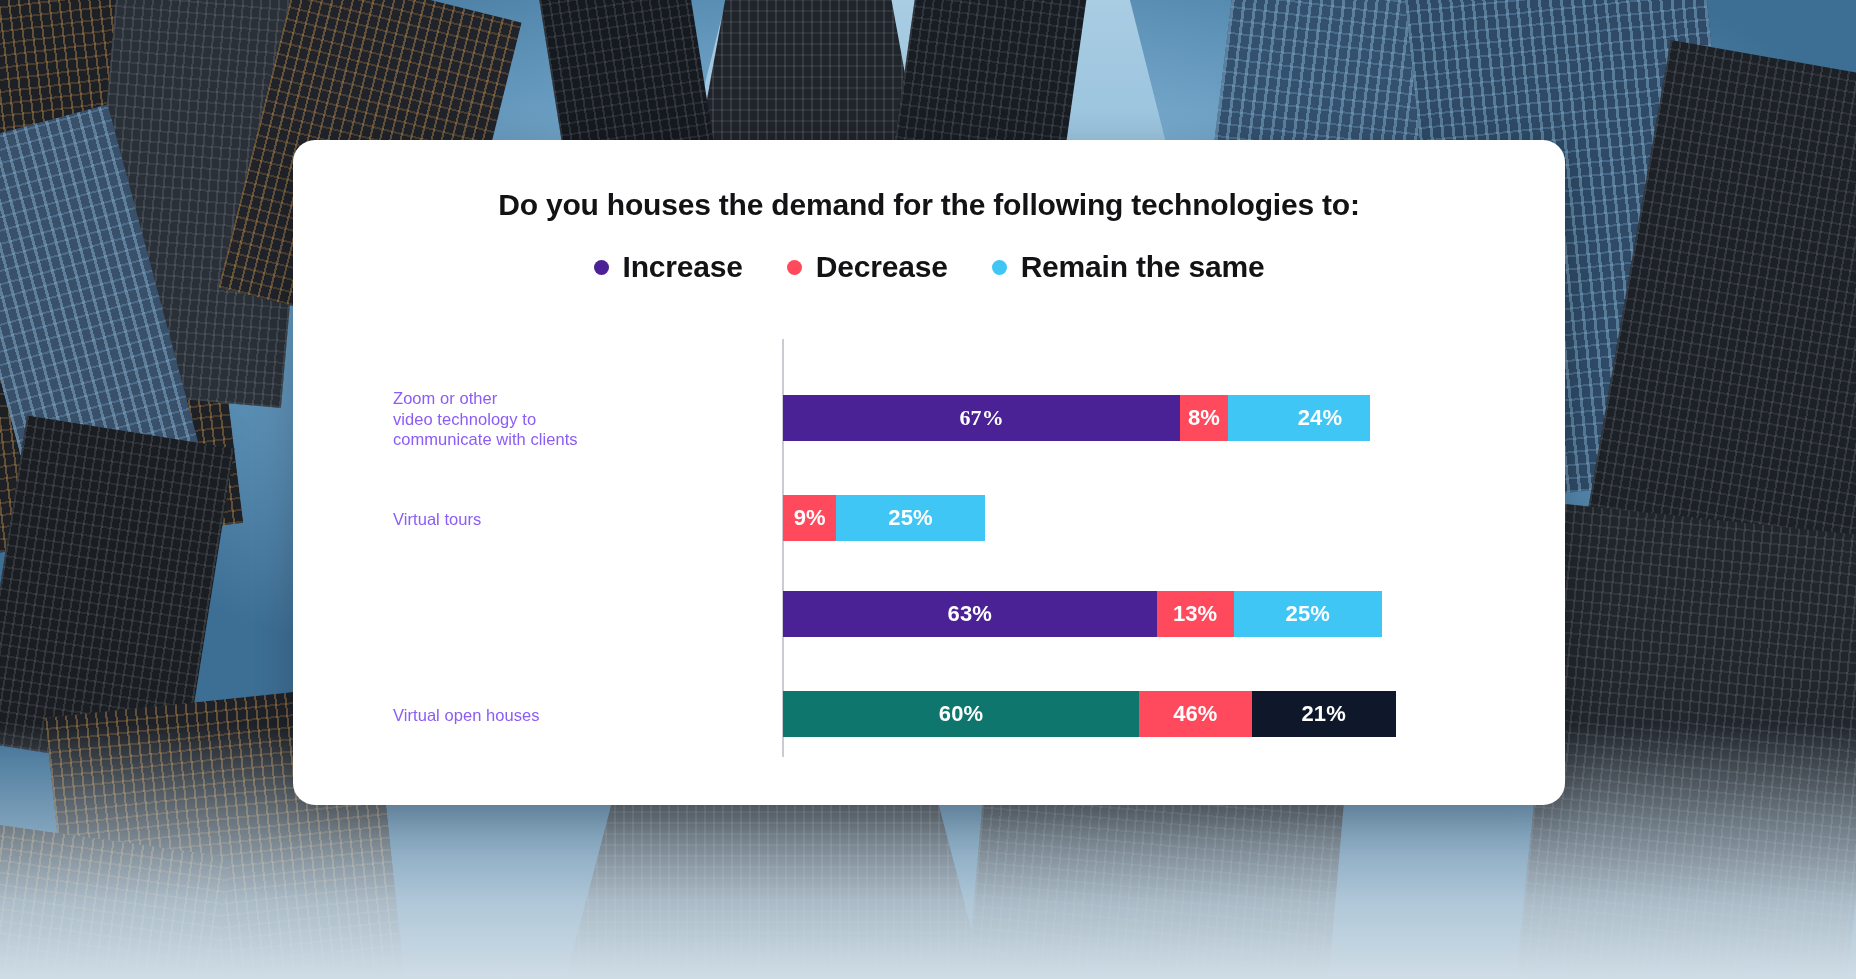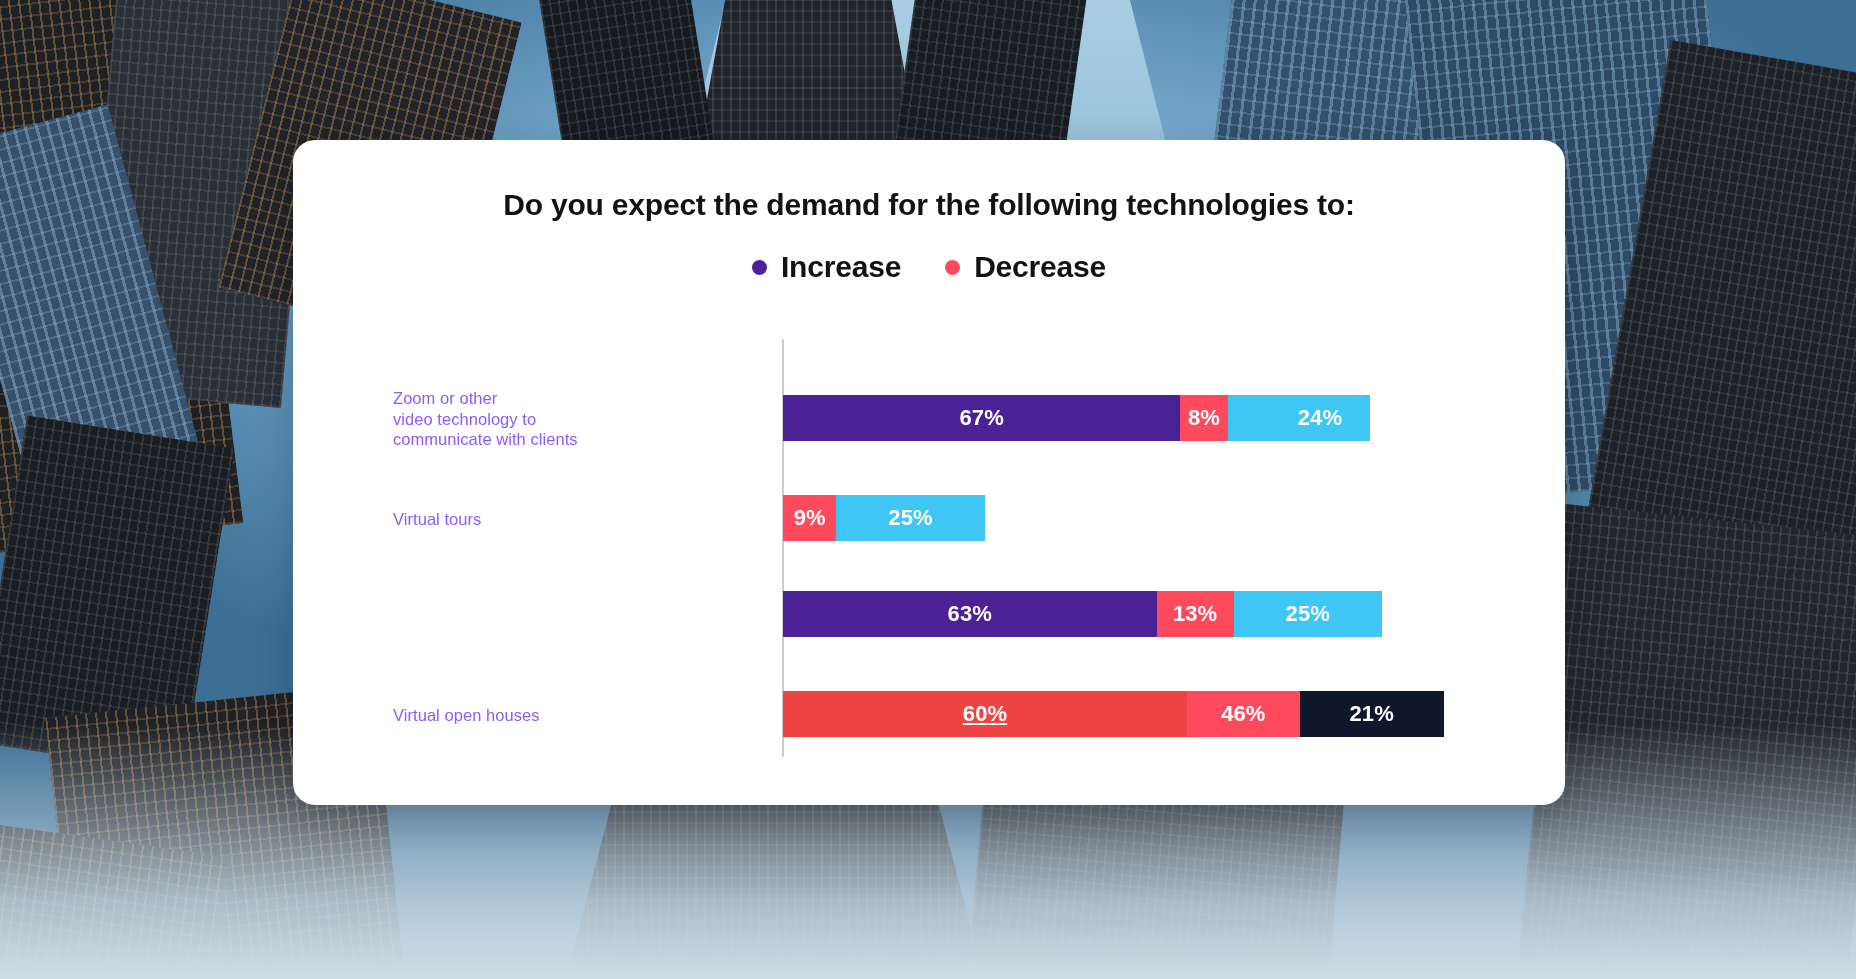--- a/index.html
+++ b/index.html
@@ -148,45 +148,49 @@
     <div class="bld glass" style="left:560px;top:640px;width:430px;height:360px;background-color:#1b1f25;clip-path:polygon(22% 0%,78% 0%,100% 100%,0% 100%);"></div>
     <div class="bld warm" style="left:60px;top:700px;width:330px;height:300px;background-color:#1e2228;transform:rotate(-6deg);"></div>
     <div class="bld glass" style="left:980px;top:680px;width:360px;height:320px;background-color:#191d23;transform:rotate(5deg);"></div>
     <div class="bld warm" style="left:-20px;top:840px;width:240px;height:180px;background-color:#23272d;transform:rotate(8deg);"></div>
 
     <div class="sky-bottom"></div>
   </div>
 
   <div id="card">
 
-    <div id="chart-title">Do you expect the demand for the following technologies to:</div>
+    <div id="chart-title">Do you houses the demand for the following technologies to:</div>
 
     <div id="legend">
       <div class="legend-item">
         <span class="legend-dot" style="background:#4B2196"></span>
         <span class="legend-label">Increase</span>
       </div>
       <div class="legend-item">
         <span class="legend-dot" style="background:#FF4A5E"></span>
         <span class="legend-label">Decrease</span>
       </div>
+      <div class="legend-item">
+        <span class="legend-dot" style="background:#3FC6F5"></span>
+        <span class="legend-label">Remain the same</span>
+      </div>
     </div>
 
     <div id="plot">
       <div id="axis-line"></div>
 
       <div id="rows">
           <div class="row" style="top: 60px;">
             <div class="row-label" style="top: -6.75px;">
               <div>Zoom or other</div>
               <div>video technology to</div>
               <div>communicate with clients</div>
             </div>
             <div class="bar">
-              <div class="seg" style="width: 397.31px; background: rgb(75, 33, 150);">
+              <div class="seg" style="width: 397.31px; background: rgb(75, 33, 150); font-family: Liberation Serif, serif;">
                 <span>67%</span>
               </div>
               <div class="seg" style="width: 47.44px; background: rgb(255, 74, 94);">
                 <span>8%</span>
               </div>
               <div class="seg" style="width: 142.32px; background: rgb(63, 198, 245); padding-left: 42px;">
                 <span>24%</span>
               </div>
             </div>
           </div>
@@ -214,21 +218,21 @@
               <div class="seg" style="width: 148.25px; background: rgb(63, 198, 245);">
                 <span>25%</span>
               </div>
             </div>
           </div>
           <div class="row" style="top: 356px;">
             <div class="row-label" style="top: 13.75px;">
               <div>Virtual open houses</div>
             </div>
             <div class="bar">
-              <div class="seg" style="width: 404px; background: #ef4444; text-decoration: underline;">
+              <div class="seg" style="width: 356px; background: #0f766e;">
                 <span>60%</span>
               </div>
               <div class="seg" style="width: 112.67px; background: rgb(255, 74, 94);">
                 <span>46%</span>
               </div>
               <div class="seg" style="width: 144px; background: #0f172a;">
                 <span>21%</span>
               </div>
             </div>
           </div>

